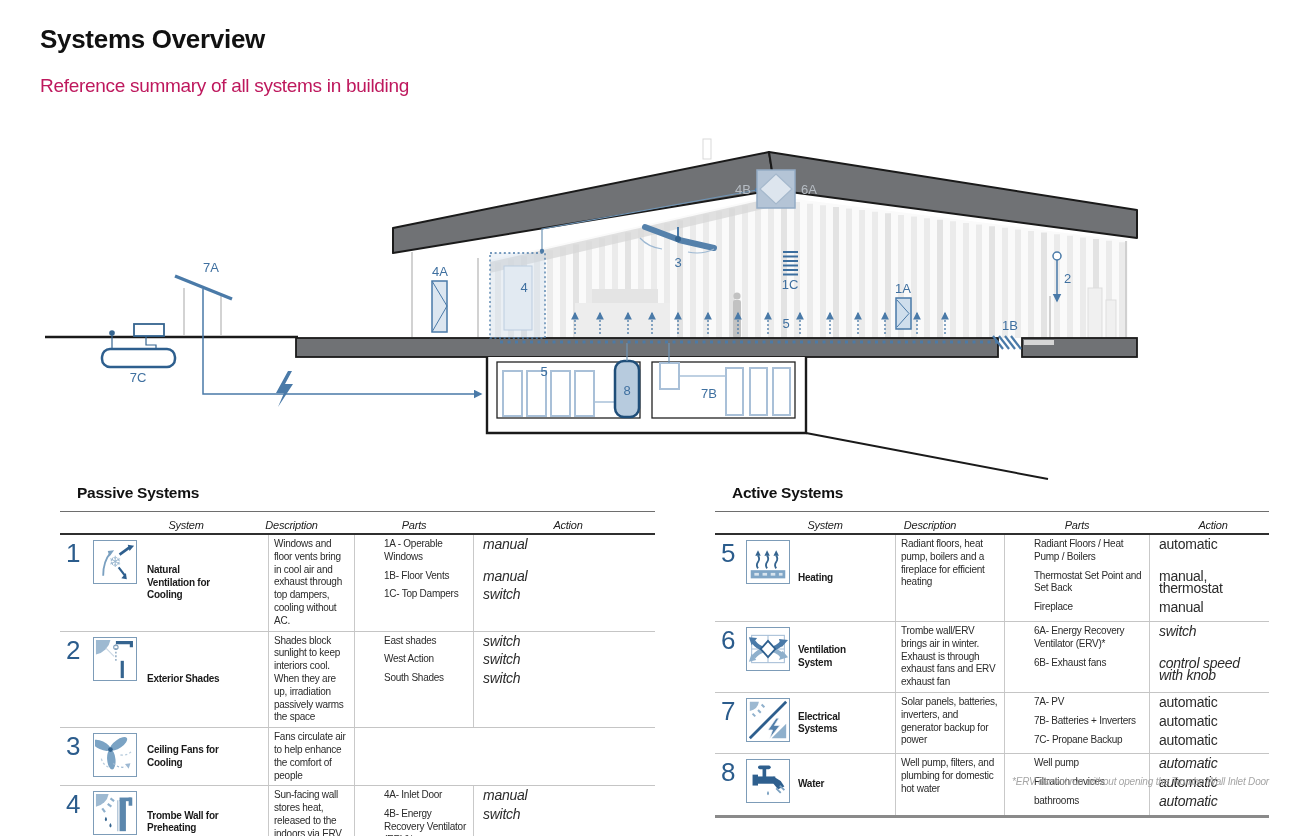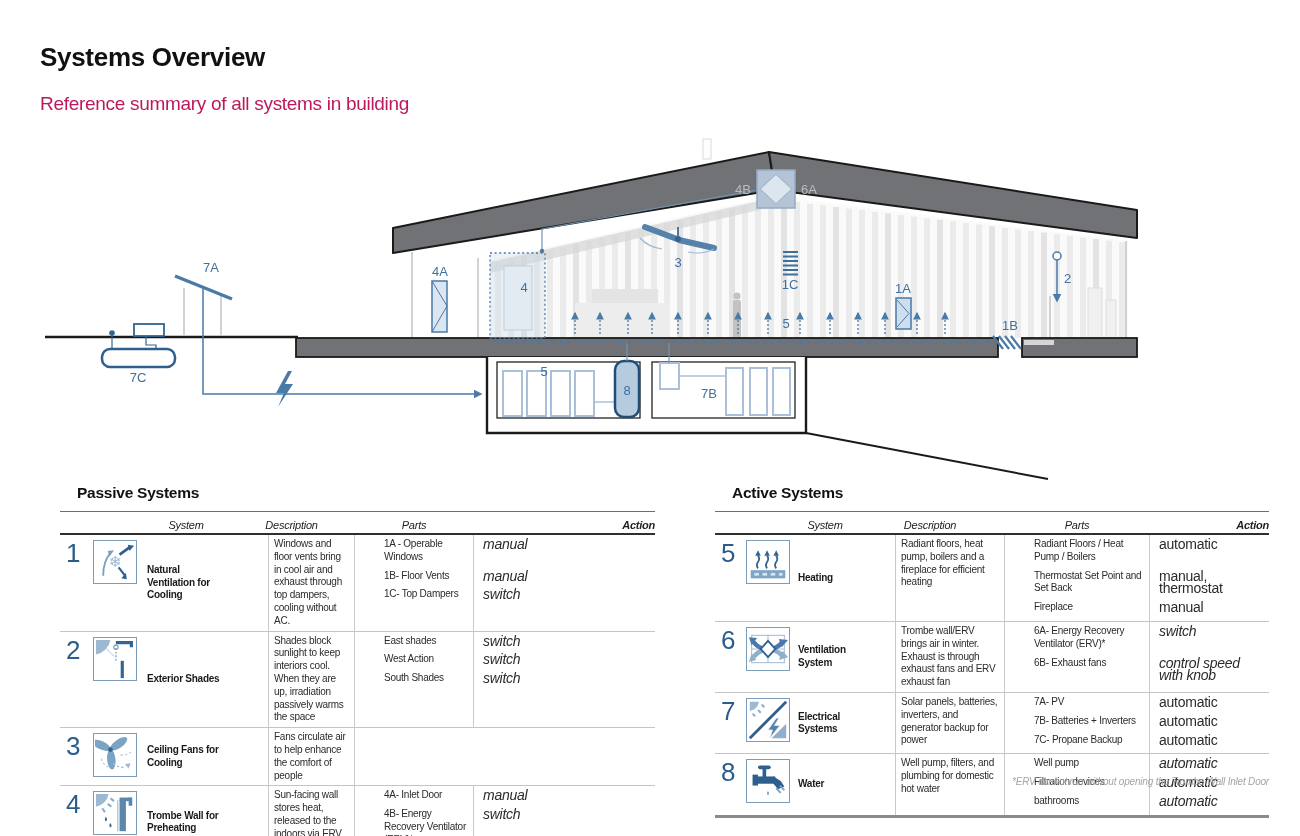--- a/index.html
+++ b/index.html
@@ -1,35 +1,35 @@
 <!DOCTYPE html>
 <html><head>
 <meta charset="utf-8">
 <style>
   html,body{margin:0;padding:0;background:#ffffff;}
   #stage{position:relative;width:1300px;height:836px;background:#fff;overflow:hidden;
          font-family:"Liberation Sans",sans-serif;}
   
-  .hdr{position:absolute;left:40px;top:42px;}
+  .hdr{position:absolute;left:40px;top:24px;}
   .hdr .title{font-size:26px;font-weight:bold;color:#111;letter-spacing:-0.3px;}
   .hdr .subtitle{font-size:19px;color:#be185d;margin-top:20px;letter-spacing:-0.3px;}
   
   #diagram{position:absolute;left:0;top:0;width:1300px;height:482px;}
   
   .sys-block{position:absolute;top:484px;letter-spacing:-0.25px;}
   .sys-block.passive{left:60px;width:595px;}
   .sys-block.active{left:715px;width:554px;}
   .sys-title{font-size:15.5px;font-weight:bold;color:#111;margin:0 0 9px 17px;}
   .sys-table{border-top:1px solid #6e6e6e;border-bottom:3px solid #8a8a8a;}
   .sys-head{display:grid;align-items:end;height:19px;font-style:italic;font-size:11px;color:#222;
             border-bottom:2px solid #2f2f2f;padding-bottom:2px;}
   .passive .sys-head{grid-template-columns:84px 84px 127px 118px 1fr;}
   .active  .sys-head{grid-template-columns:80px 60px 150px 144px 1fr;}
   .sys-head .h{text-align:center;}
-  .sys-head .h.action{text-align:right;padding-left:8px;font-weight:bold;}
+  .sys-head .h.action{text-align:center;padding-left:8px;}
   .sys-row{display:grid;border-top:1px solid #c5c5c5;}
   .sys-row:first-of-type{border-top:none;}
   .passive .sys-row{grid-template-columns:26px 58px 84px 127px 1fr;}
   .active  .sys-row{grid-template-columns:26px 54px 60px 150px 1fr;}
   .c{min-width:0;}
   .c.num{font-size:26px;color:#2b5c8c;text-align:center;padding-top:5px;line-height:1;}
   .c.icn{padding-top:5px;text-align:center;}
   .iconbox{display:inline-block;width:44px;height:44px;border:1.4px solid #7d9cb8;background:#fff;
            box-sizing:border-box;padding:1px;}
   .iconbox svg{display:block;}

